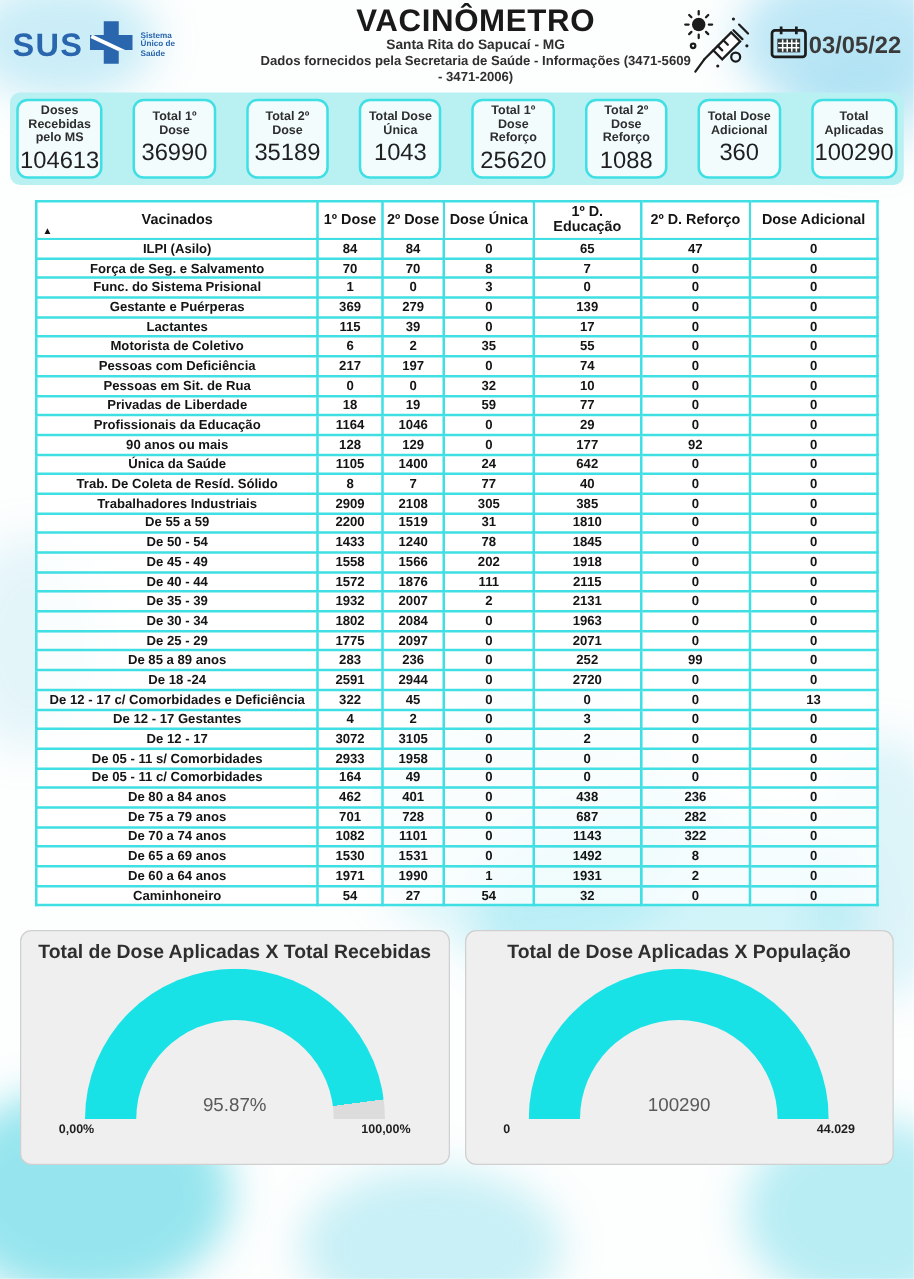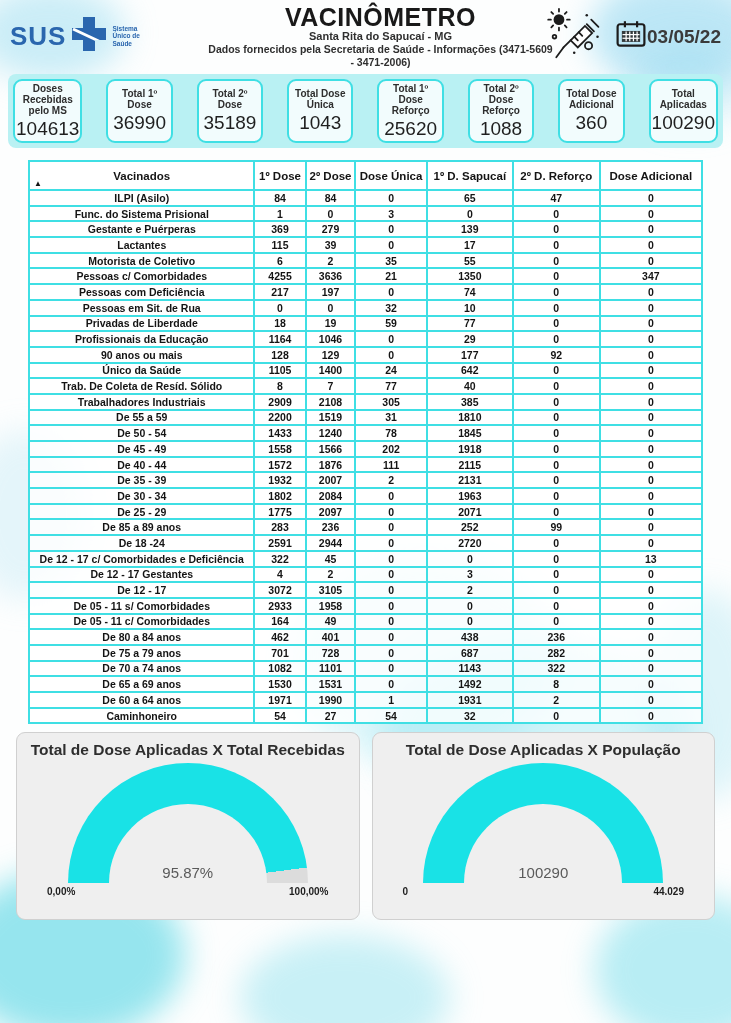--- a/index.html
+++ b/index.html
@@ -50,21 +50,21 @@
   table { width:100%; border-collapse:collapse; table-layout:fixed; }
   th, td { border:2px solid var(--accent-cyan,#3fdfe4); background:rgba(255,255,255,.8); }
   thead th { font-size:11.5px; font-weight:700; text-align:center; height:29px;
              position:relative; padding:2px; color:#141414; }
   .sort-ind { position:absolute; left:4px; bottom:1px; font-size:8px; color:#141414; }
   td { font-size:10.5px; font-weight:700; text-align:center; height:15.7px;
        line-height:12px; padding:0 3px; color:#141414; white-space:nowrap;
        overflow:hidden; }
 
   
-  .gauges { display:flex; gap:12px; margin:8px 16px 0; }
+  .gauges { display:flex; gap:12px; margin:19px 16px 0; }
   .panel { flex:1; background:#efefef; border:1px solid #d0d0d0; border-radius:9px;
            height:188px; padding:6px 8px 4px; position:relative; }
   .panel-title { text-align:center; font-size:15.5px; font-weight:700; color:#2e2e2e;
                  margin:2px 0 4px; }
   .gauge { position:relative; width:240px; height:121px; margin:0 auto; overflow:hidden; }
   .gauge-arc { position:absolute; left:0; top:0; width:240px; height:240px; border-radius:50%;
     background:conic-gradient(from 270deg,
       var(--gauge-fill,#19e2e6) 0 var(--deg,180deg),
       #dcdcdc var(--deg,180deg) 180deg,
       transparent 180deg); }
@@ -207,33 +207,42 @@
           <col style="width: 12.8%;">
           <col style="width: 12.9%;">
           <col style="width: 15.2%;">
         </colgroup>
         <thead>
           <tr>
             <th>Vacinados<span class="sort-ind">▲</span></th>
             <th>1º Dose</th>
             <th>2º Dose</th>
             <th>Dose Única</th>
-            <th>1º  D. Sapucaí</th>
+            <th>1º  D. Educação</th>
             <th>2º  D. Reforço</th>
             <th>Dose Adicional</th>
           </tr>
         </thead>
         <tbody>
           <tr>
             <td>ILPI (Asilo)</td>
             <td>84</td>
             <td>84</td>
             <td>0</td>
             <td>65</td>
             <td>47</td>
+            <td>0</td>
+          </tr>
+          <tr>
+            <td>Força de Seg. e Salvamento</td>
+            <td>70</td>
+            <td>70</td>
+            <td>8</td>
+            <td>7</td>
+            <td>0</td>
             <td>0</td>
           </tr>
           <tr>
             <td>Func. do Sistema Prisional</td>
             <td>1</td>
             <td>0</td>
             <td>3</td>
             <td>0</td>
             <td>0</td>
             <td>0</td>
@@ -259,29 +268,20 @@
           <tr>
             <td>Motorista de Coletivo</td>
             <td>6</td>
             <td>2</td>
             <td>35</td>
             <td>55</td>
             <td>0</td>
             <td>0</td>
           </tr>
           <tr>
-            <td>Pessoas c/ Comorbidades</td>
-            <td>4255</td>
-            <td>3636</td>
-            <td>21</td>
-            <td>1350</td>
-            <td>0</td>
-            <td>347</td>
-          </tr>
-          <tr>
             <td>Pessoas com Deficiência</td>
             <td>217</td>
             <td>197</td>
             <td>0</td>
             <td>74</td>
             <td>0</td>
             <td>0</td>
           </tr>
           <tr>
             <td>Pessoas em Sit. de Rua</td>
@@ -313,21 +313,21 @@
           <tr>
             <td>90 anos ou mais</td>
             <td>128</td>
             <td>129</td>
             <td>0</td>
             <td>177</td>
             <td>92</td>
             <td>0</td>
           </tr>
           <tr>
-            <td>Único da Saúde</td>
+            <td>Única da Saúde</td>
             <td>1105</td>
             <td>1400</td>
             <td>24</td>
             <td>642</td>
             <td>0</td>
             <td>0</td>
           </tr>
           <tr>
             <td>Trab. De Coleta de Resíd. Sólido</td>
             <td>8</td>

